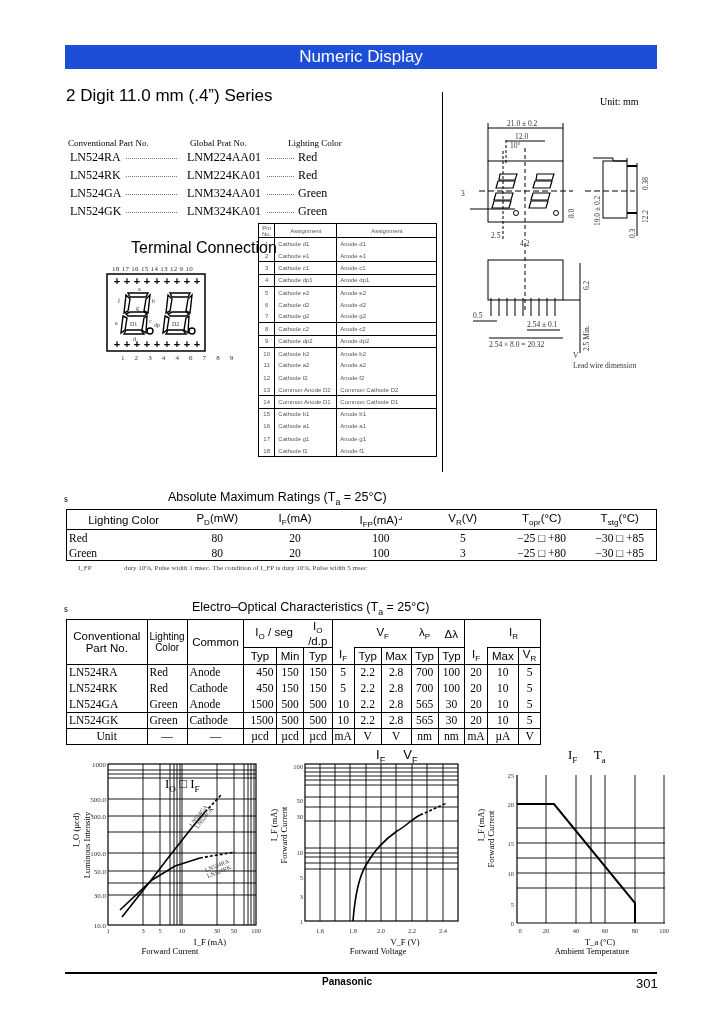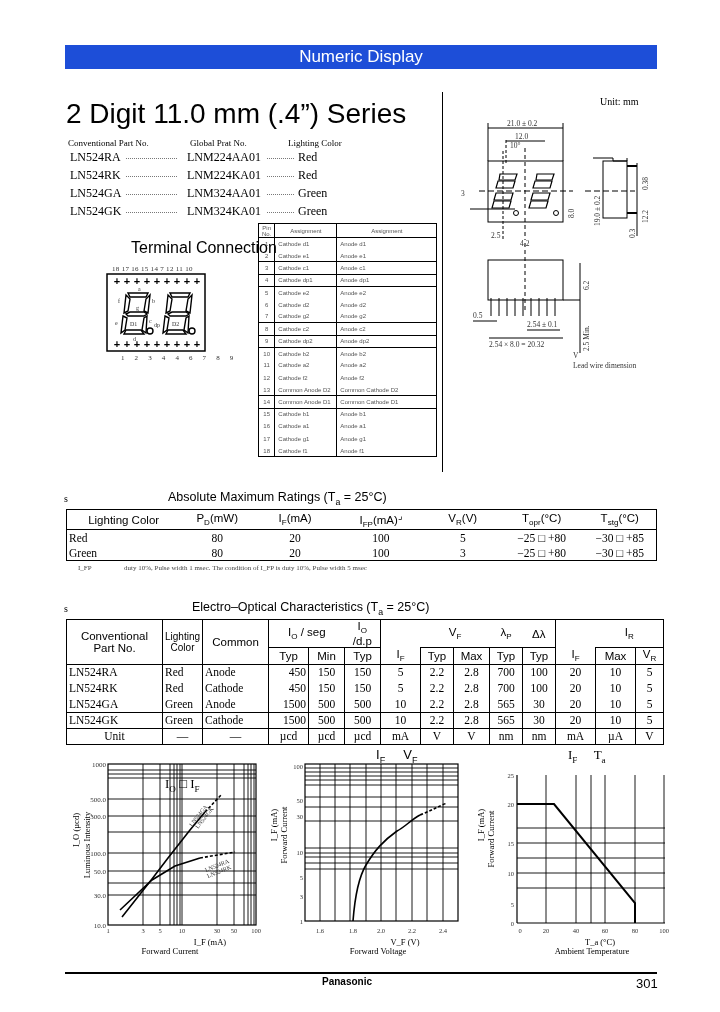--- a/index.html
+++ b/index.html
@@ -2,21 +2,21 @@
 <html><head>
 <meta charset="utf-8">
 <style>
   * { box-sizing: border-box; margin: 0; padding: 0; }
   body { width: 720px; height: 1012px; background: #fff; position: relative; font-family: "Liberation Serif", serif; color: #000; overflow: hidden; }
   .abs { position: absolute; }
   .sans { font-family: "Liberation Sans", sans-serif; }
   .serif { font-family: "Liberation Serif", serif; }
 
   #header-bar { left: 65px; top: 45px; width: 592px; height: 24px; background: #1d4ed8; color: #fff; text-align: center; font-size: 17px; line-height: 24px; }
-  #series-title { left: 66px; top: 98px; font-size: 28px; }
+  #series-title { left: 66px; top: 86px; font-size: 17px; }
   #vdivider { left: 442px; top: 92px; width: 1px; height: 380px; background: #000; }
   #unit-label { left: 600px; top: 96px; font-size: 10px; }
 
   
   .pl-head { font-size: 9px; top: 138px; }
   .pl-row { left: 70px; font-size: 12px; white-space: nowrap; }
   .pl-row span { display: inline-block; }
   .dots { color: #333; letter-spacing: -1px; font-size: 9px; overflow: hidden; white-space: nowrap; vertical-align: middle; }
 
   #terminal-title { left: 131px; top: 239px; font-size: 16px; }
@@ -80,21 +80,21 @@
 </div>
 <div class="abs pl-row" style="top:186px">
   <span style="width:55px">LN524GA</span><span class="dots" style="width:62px">··························</span><span style="width:79px">LNM324AA01</span><span class="dots" style="width:32px">··············</span><span>Green</span>
 </div>
 <div class="abs pl-row" style="top:204px">
   <span style="width:55px">LN524GK</span><span class="dots" style="width:62px">··························</span><span style="width:79px">LNM324KA01</span><span class="dots" style="width:32px">··············</span><span>Green</span>
 </div>
 
 <div id="terminal-title" class="abs sans">Terminal Connection</div>
 
-<div class="abs serif" style="left:112px;top:265px;font-size:7px;letter-spacing:0.3px;color:#333">18 17 16 15 14 7 12 11 10</div>
+<div class="abs serif" style="left:112px;top:265px;font-size:7px;letter-spacing:0.3px;color:#333">18 17 16 15 14 13 12 9 10</div>
 <svg class="abs" style="left:106px;top:273px" width="100" height="80">
   <rect x="1" y="1" width="98" height="77" fill="none" stroke="#000" stroke-width="1.5"></rect>
   <g font-family="Liberation Sans, sans-serif" font-size="11" font-weight="bold" text-anchor="middle">
     <text x="11" y="12">+</text>
       <text x="21" y="12">+</text>
       <text x="31" y="12">+</text>
       <text x="41" y="12">+</text>
       <text x="51" y="12">+</text>
       <text x="61" y="12">+</text>
       <text x="71" y="12">+</text>
@@ -348,21 +348,21 @@
         <td class="dv">−25 □ +80</td>
         <td class="dv">−30 □ +85</td>
   </tr>
 </tbody>
   </table>
 <div class="abs serif" style="left:78px;top:564px;font-size:7px;color:#444">I_FP</div>
 <div class="abs serif" style="left:124px;top:564px;font-size:7px;color:#444">duty 10%, Pulse width 1 msec. The condition of I_FP is duty 10%, Pulse width 5 msec</div>
 
 <div class="abs section-mark serif" style="left:64px;top:603px">s</div>
 <div class="abs tbl-title sans" style="left:192px;top:600px"><span>Electro–Optical Characteristics (T</span><sub>a</sub><span> = 25°C)</span></div>
-<table id="eo-table" class="spec" style="left:66px;top:619px;width:598px">
+<table id="eo-table" class="spec" style="left:66px;top:619px;width:475px">
   <tbody>
       <tr>
     <td class="hd" rowspan="2" style="width:96px;border-bottom:1px solid #000">
           <div>Conventional</div>
           <div>Part No.</div>
         </td>
     <td class="hd" rowspan="2" style="width:40px;font-size:10px">
           <div>Lighting</div>
           <div>Color</div>
         </td>

